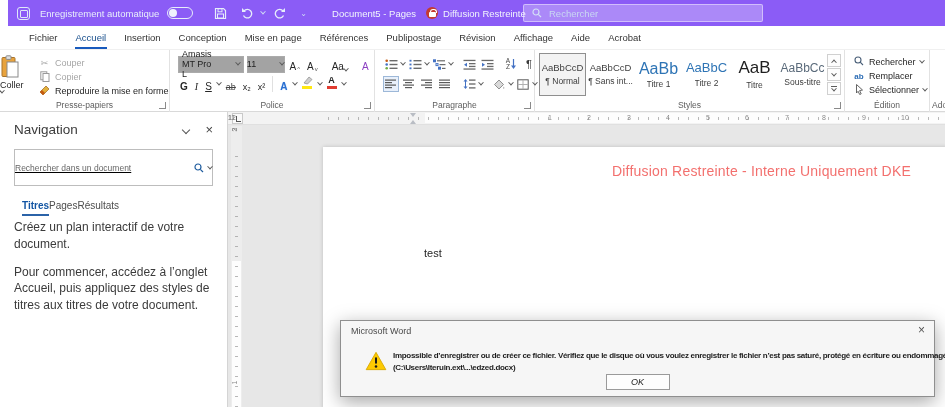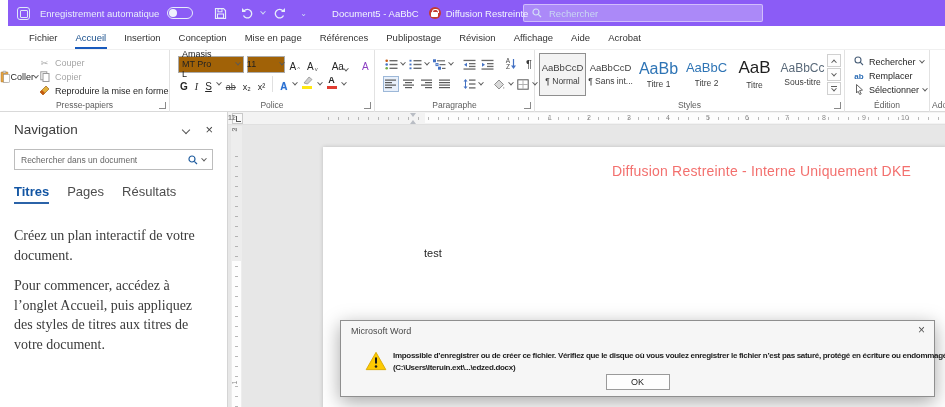--- a/index.html
+++ b/index.html
@@ -36,32 +36,32 @@
   
   .ribbon { position:absolute; left:0; top:50px; width:945px; height:62px; background:#fff; border-bottom:1px solid #d9d9d9; display:flex; }
   .grp { position:relative; height:62px; border-right:1px solid #e2e2e2; flex:none; }
   .grp-label { position:absolute; left:0; right:0; bottom:2px; text-align:center; font-size:8.5px; color:#5d5d5d; }
   .dlaunch { position:absolute; right:3px; bottom:3px; width:7px; height:7px; border-right:1px solid #8a8a8a; border-bottom:1px solid #8a8a8a; }
   .cv { display:inline-block; width:4px; height:4px; border-right:1px solid #5a5a5a; border-bottom:1px solid #5a5a5a; transform:rotate(45deg) translate(-1px,-1px); flex:none; }
   .grp-body { display:flex; height:48px; padding-top:3px; }
 
   
   .g-clip { width:170px; }
-  .paste-btn { width:38px; display:flex; flex-direction:row; align-items:center; font-size:9px; color:#262626; padding-top:2px; }
+  .paste-btn { width:38px; display:flex; flex-direction:column; font-size:9px; color:#262626; padding-top:2px; }
   .paste-btn .lbl { margin-top:1px; }
   .clip-col { display:flex; flex-direction:column; justify-content:flex-start; padding-top:3px; }
   .small-btn { display:flex; align-items:center; height:15px; font-size:9px; color:#262626; gap:4px; white-space:nowrap; }
   .small-btn.disabled { color:#a6a6a6; }
   .small-btn .sb-ico { width:13px; text-align:center; flex:none; }
 
   
   .g-font { width:205px; }
   .g-font .grp-body { flex-direction:column; padding:4px 6px 0 8px; }
   .frow { display:flex; align-items:center; height:20px; gap:3px; }
-  .combo { height:17px; border:1px solid #ababab; background:#a16207; display:flex; align-items:center; font-size:9px; color:#222; padding:0 3px; justify-content:center;gap:24px; }
+  .combo { height:17px; border:1px solid #ababab; background:#a3a3a3; display:flex; align-items:center; font-size:9px; color:#222; padding:0 3px; justify-content:center;gap:24px; }
   .combo-font { width:100px; }
   .combo-size { width:38px; }
   .fbtn { font-size:10px; color:#262626; display:flex; align-items:flex-end; padding:0 2px; height:16px; position:relative; }
   .fbtn sup { font-size:6px; margin-left:1px; color:#555; }
   .fsep { width:1px; height:16px; background:#e0e0e0; margin:0 2px; }
   .bold-g { font-weight:bold; }
   .ital-i { font-style:italic; font-family:"Liberation Serif","DejaVu Serif",serif; }
   .und-s { text-decoration:underline; }
   .strike { text-decoration:line-through; color:#444; font-size:9px; }
   .clrbar { display:flex; flex-direction:column; align-items:center; line-height:1; }
@@ -107,27 +107,27 @@
 
   
   .main { position:absolute; left:0; top:112px; width:945px; height:295px; display:flex; }
 
   
   .navpane { width:228px; height:295px; background:#fff; border-right:1px solid #d4d4d4; padding:10px 14px 0 14px; position:relative; flex:none; }
   .nav-head { display:flex; align-items:center; }
   .nav-title { font-size:13.5px; color:#3b3b3b; font-weight:400; flex:1; }
   .nav-chev { width:6px; height:6px; border-right:1.2px solid #555; border-bottom:1.2px solid #555; transform:rotate(45deg); margin-right:16px; }
   .nav-close { font-size:13px; color:#444; line-height:1; }
-  .nav-search { margin-top:12px; height:21px; border:1px solid #bdbdbd; display:flex; align-items:center; padding:0 6px; }
+  .nav-search { margin-top:12px; height:37px; border:1px solid #bdbdbd; display:flex; align-items:center; padding:0 0;text-decoration:underline; }
   .nav-search input { border:none; outline:none; font-size:8.5px; color:#333; flex:1; font-family:inherit; }
   .nav-search input::placeholder { color:#666; }
-  .nav-tabs { display:flex; gap:18px; margin-top:14px; font-size:13px; color:#4d4d4d; }
+  .nav-tabs { display:flex; margin-top:14px; font-size:10px; color:#4d4d4d;margin-left:8px; }
   .nav-tab.active { color:#1255a3; font-weight:bold; position:relative; }
   .nav-tab.active::after { content:""; position:absolute; left:0; right:0; bottom:-5px; height:2.5px; background:#2b63a8; }
-  .nav-paras { margin-top:27px; font-size:14px; color:#3b3b3b; line-height:1.4;font-family:Liberation Serif, serif; }
+  .nav-paras { margin-top:8px; font-size:12px; color:#3b3b3b; line-height:1.4; }
   .nav-paras p { margin-bottom:11px; }
 
   
   .docarea { position:relative; flex:1; background:#e7e7e7; overflow:hidden; }
   .hruler { position:absolute; left:0; top:0; right:0; height:13px; background:#f3f3f3; border-bottom:1px solid #e0e0e0; }
   .hruler .white { position:absolute; left:197px; right:0; top:1px; bottom:1px; background:#fdfdfd; }
   .hruler .ticks { position:absolute; left:100px; right:0; top:5px; height:3px; background:repeating-linear-gradient(90deg,#9a9a9a 0 1px,transparent 1px 10px); opacity:.7; }
   .rn { position:absolute; top:2px; font-size:7px; color:#8a8a8a; }
   .hruler .rn:nth-of-type(1){left:241px}.hruler .rn:nth-of-type(2){left:280px}.hruler .rn:nth-of-type(3){left:320px}
   .hruler .rn:nth-of-type(4){left:359px}.hruler .rn:nth-of-type(5){left:399px}.hruler .rn:nth-of-type(6){left:438px}
@@ -146,21 +146,21 @@
   .page { position:absolute; left:95px; top:35px; right:-2px; bottom:-2px; background:#fff; box-shadow:0 0 4px rgba(0,0,0,0.18); }
   .doc-header { position:absolute; left:289px; top:16px; font-size:14px; font-weight:normal; color:#f3706e; white-space:nowrap; letter-spacing:0.2px; }
   .doc-body { position:absolute; left:101px; top:100px; font-size:11px; color:#1f1f1f; }
 
   
   .dialog { position:absolute; left:340px; top:320px; width:595px; height:77px; background:#f6f6f6; border:1px solid #8f8f8f; box-shadow:0 5px 18px rgba(0,0,0,0.35); }
   .dlg-title { position:absolute; left:10px; top:5px; font-size:9px; color:#4a4a4a; }
   .dlg-close { position:absolute; right:9px; top:3px; font-size:12px; color:#555; line-height:1; }
   .dlg-icon { position:absolute; left:24px; top:30px; }
   .dlg-msg { position:absolute; left:52px; top:29px; right:4px; font-size:8px; font-weight:bold; color:#1c1c1c; letter-spacing:-0.3px; white-space:nowrap; line-height:1.5; }
-  .dlg-ok { position:absolute; left:50%; transform:translateX(-50%); bottom:6px; width:64px; height:16px; background:#fdfdfd; border:1px solid #9a9a9a; font-size:9px; color:#1c1c1c; display:flex; align-items:center; justify-content:center; font-family:inherit; }
+  .dlg-ok { position:absolute; left:50%; transform:translateX(-50%); bottom:6px; width:64px; height:16px; background:#fdfdfd; border:1px solid #9a9a9a; font-size:9px; color:#1c1c1c; display:flex; align-items:center; justify-content:center; font-family:inherit;font-style:italic; }
 </style>
 </head>
 <body>
 
 <div class="screen">
 
   <div class="titlebar">
     <span class="tb-appicon"></span>
     <span class="tb-autosave">Enregistrement automatique</span>
     <span class="toggle"></span>
@@ -178,21 +178,21 @@
         </svg>
     </span>
     <span class="cv" style="border-color:#cfdcf5"></span>
     <span class="tb-ico">
       <svg width="14" height="12" viewBox="0 0 14 12">
           <path d="M11 4 a4.3 4.3 0 1 0 0.5 4.5" fill="none" stroke="#e6edfa" stroke-width="1.3"></path>
           <path d="M13 1 v4 h-4 z" fill="#e6edfa"></path>
         </svg>
     </span>
     <span class="tb-sep-chev">⌄</span>
-    <span class="tb-doctitle">Document5 - AaBbC</span>
+    <span class="tb-doctitle">Document5 - Pages</span>
     <span class="lockbadge"></span>
     <span class="tb-sens">Diffusion Restreinte</span>
     <div class="tb-search">
       <svg width="10" height="10" viewBox="0 0 10 10">
           <circle cx="4" cy="4" r="3" fill="none" stroke="#d4e0f6" stroke-width="1.2"></circle>
           <line x1="6.3" y1="6.3" x2="9" y2="9" stroke="#d4e0f6" stroke-width="1.2"></line>
         </svg>
       <input type="text" placeholder="Rechercher" style="">
     </div>
   </div>

